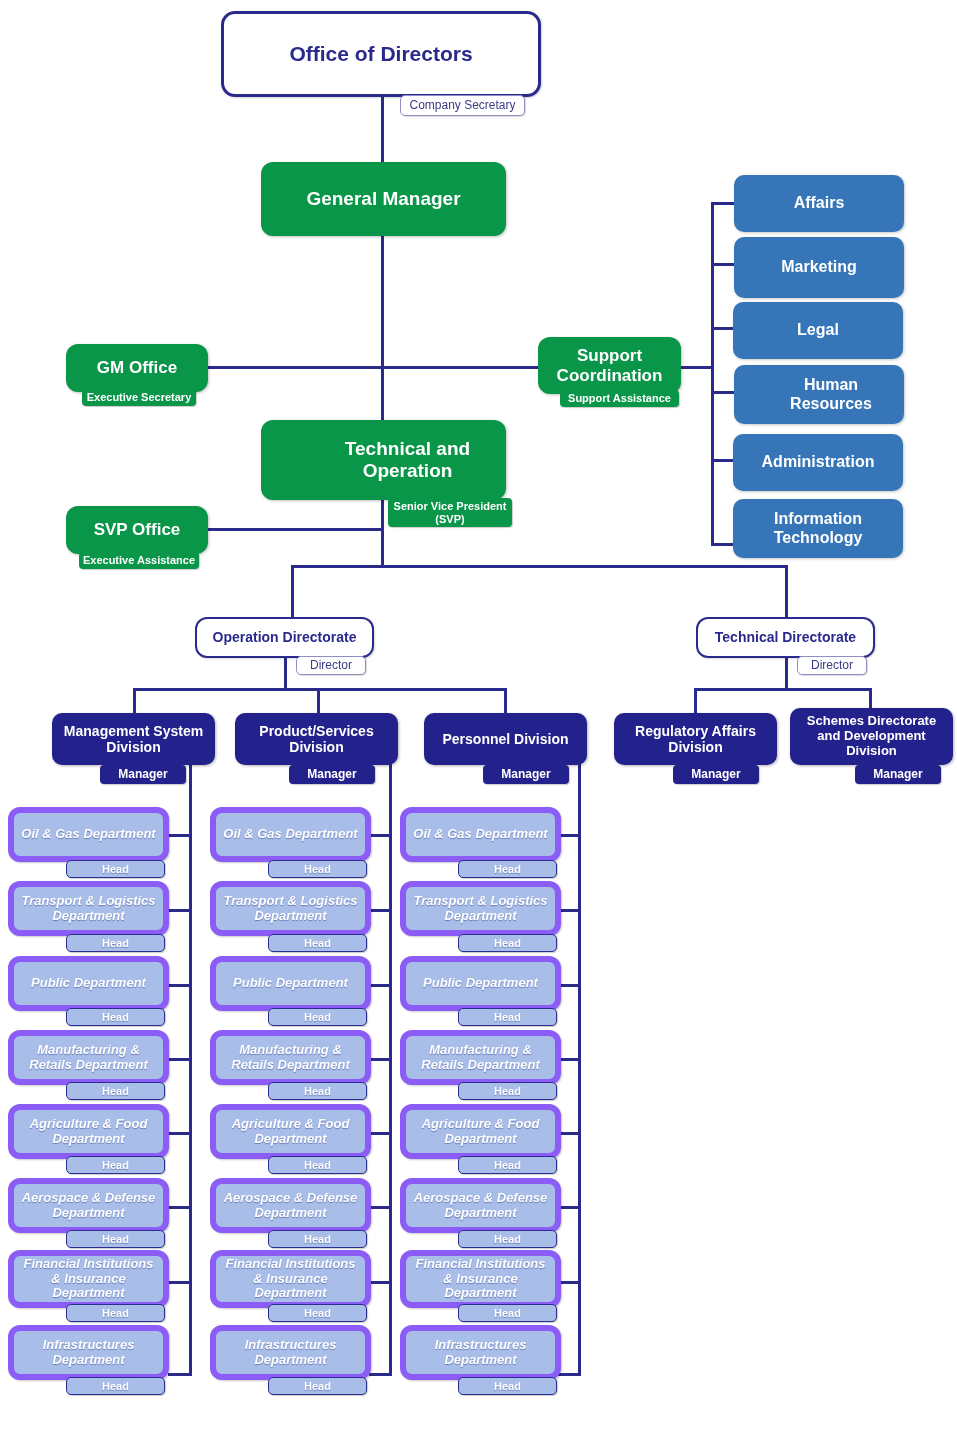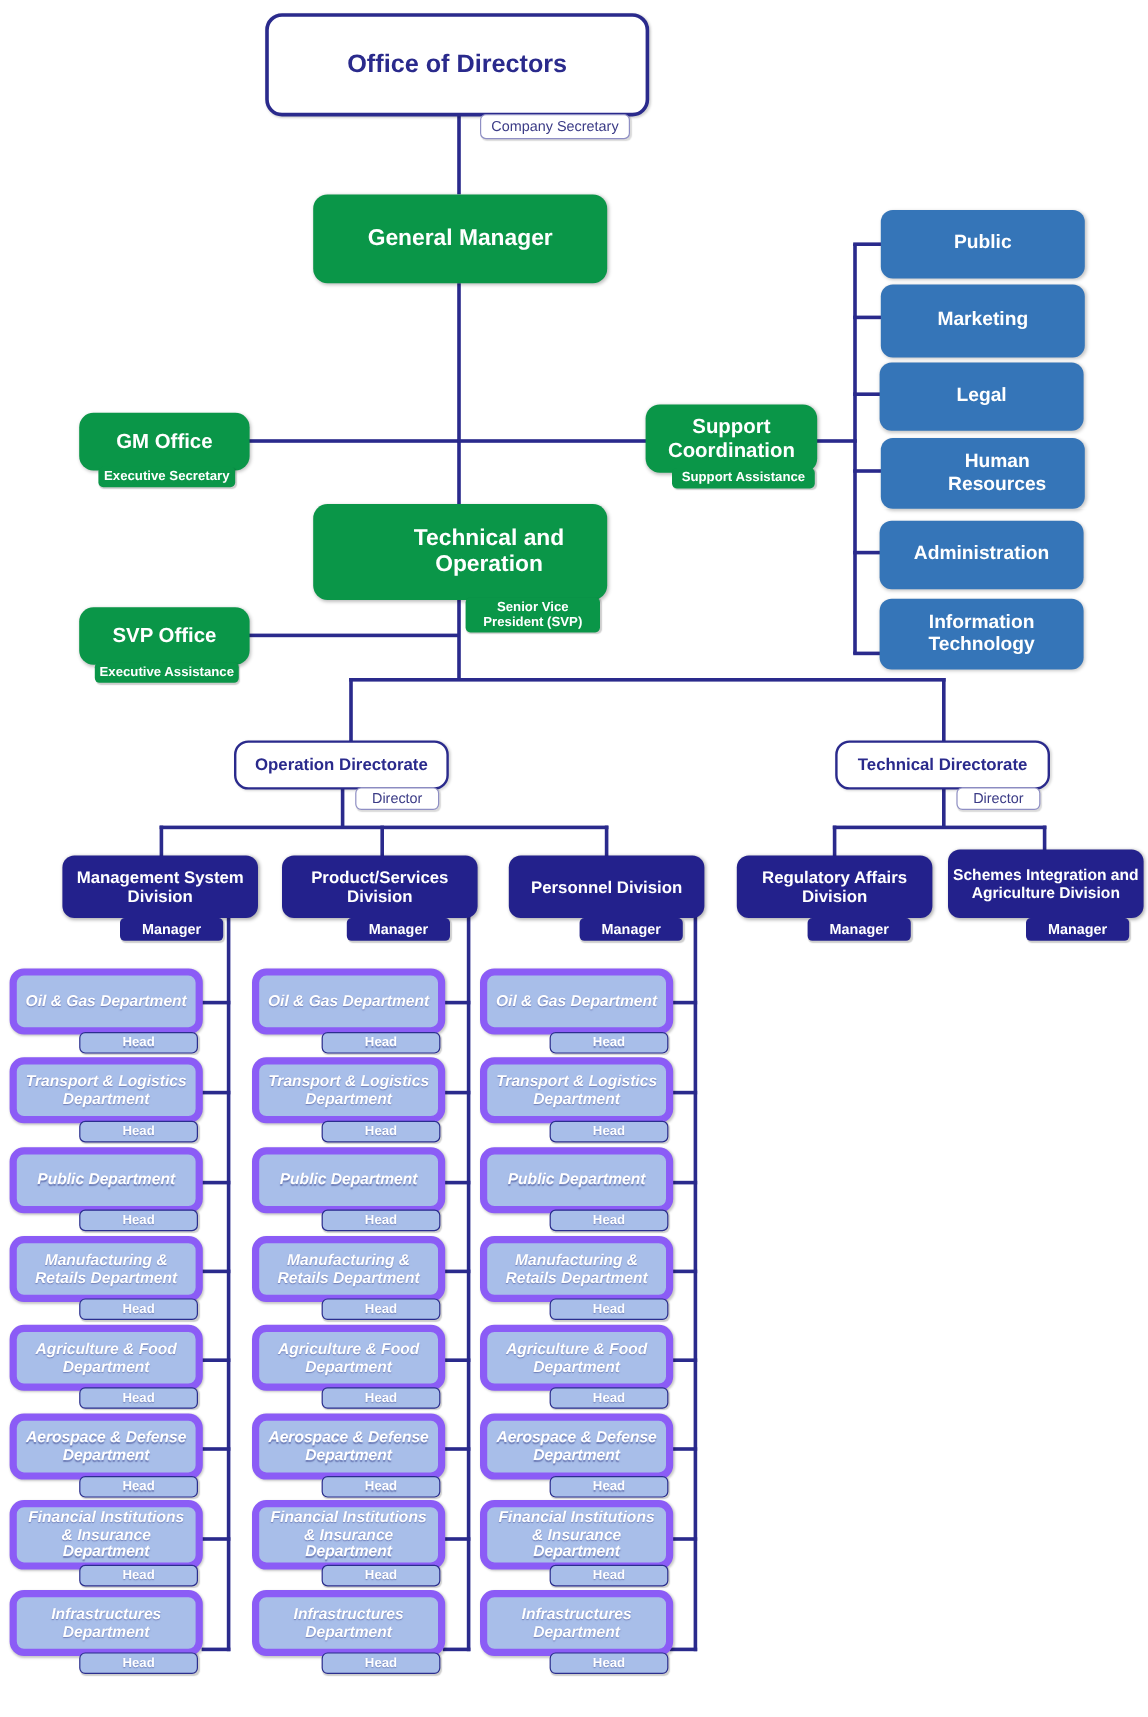--- a/index.html
+++ b/index.html
@@ -225,42 +225,42 @@
   </div>
 
   <div class="node n-green sm" style="left:538px;top:337px;width:143px;height:57px;">
     <span class="txt">Support Coordination</span>
   </div>
   <div class="tag tag-green" style="left:560px;top:390px;width:119px;height:17px;">
     <span>Support Assistance</span>
   </div>
 
   <div class="node n-blue" style="left:734px;top:175px;width:170px;height:57px;">
-    <span class="txt">Public</span>
+    <span class="txt">Affairs</span>
   </div>
   <div class="node n-blue" style="left:734px;top:237px;width:170px;height:61px;">
     <span class="txt">Marketing</span>
   </div>
   <div class="node n-blue" style="left:733px;top:302px;width:170px;height:57px;">
     <span class="txt">Legal</span>
   </div>
   <div class="node n-blue" style="left:734px;top:365px;width:170px;height:59px;padding-left:24px;">
     <span class="txt">Human Resources</span>
   </div>
   <div class="node n-blue" style="left:733px;top:434px;width:170px;height:57px;">
     <span class="txt">Administration</span>
   </div>
   <div class="node n-blue" style="left:733px;top:499px;width:170px;height:59px;">
     <span class="txt">Information Technology</span>
   </div>
 
   <div class="node n-green" style="left:261px;top:420px;width:245px;height:80px;padding-left:48px;">
     <span class="txt">Technical and Operation</span>
   </div>
-  <div class="tag tag-green" style="left:388px;top:498px;width:112px;height:29px;flex-direction:column;">
+  <div class="tag tag-green" style="left:388px;top:498px;width:124px;height:29px;flex-direction:column;">
     <span style="padding:0 3px;">Senior Vice President (SVP)</span>
   </div>
 
   <div class="node n-green sm" style="left:66px;top:506px;width:142px;height:48px;">
     <span class="txt">SVP Office</span>
   </div>
   <div class="tag tag-green" style="left:79px;top:552px;width:120px;height:17px;">
     <span>Executive Assistance</span>
   </div>
 
@@ -300,21 +300,21 @@
   </div>
 
   <div class="node n-division" style="left:614px;top:713px;width:163px;height:52px;">
     <span class="txt">Regulatory Affairs Division</span>
   </div>
   <div class="tag tag-navy" style="left:673px;top:765px;width:86px;height:19px;">
     <span>Manager</span>
   </div>
 
   <div class="node n-division" style="left:790px;top:708px;width:163px;height:57px;font-size:13px;">
-    <span class="txt">Schemes Integration and Agriculture Division</span>
+    <span class="txt">Schemes Directorate and Development Division</span>
   </div>
   <div class="tag tag-navy" style="left:855px;top:765px;width:86px;height:19px;">
     <span>Manager</span>
   </div>
 
   <div class="node n-dept" style="left:8px;top:807px;width:161px;height:55px;">
     <span class="txt">Oil &amp; Gas Department</span>
   </div>
   <div class="tag tag-dept" style="left:66px;top:860px;width:99px;height:18px;">
     <span>Head</span>

